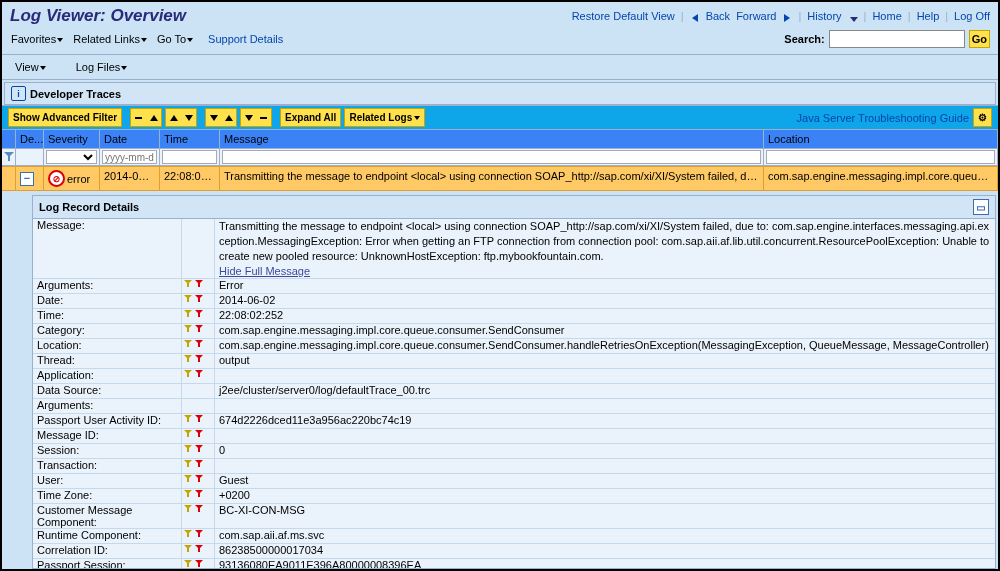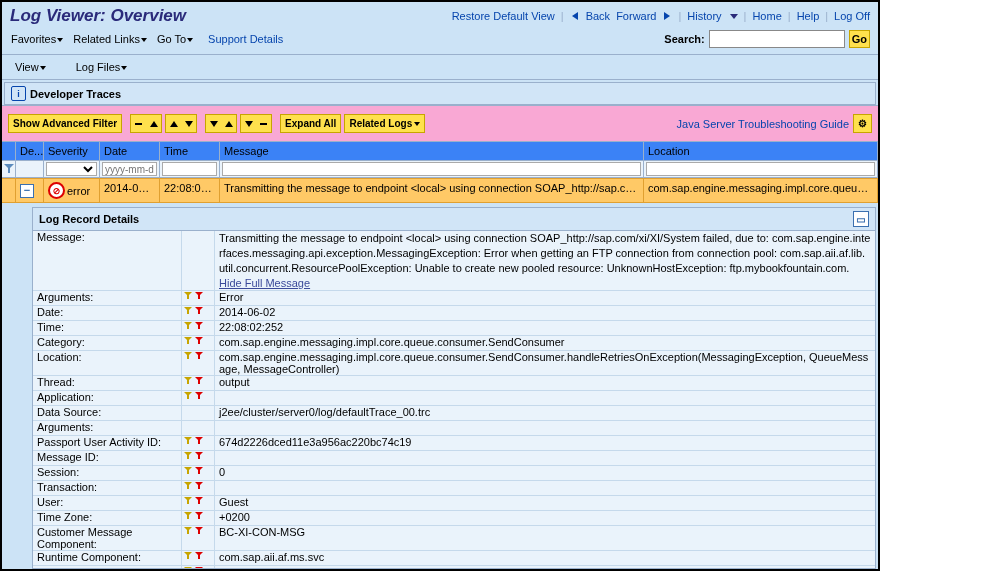--- a/index.html
+++ b/index.html
@@ -1,37 +1,37 @@
 <!DOCTYPE html>
 <html><head>
 <meta charset="utf-8">
 <style>
 body{margin:0;font-family:Arial,Helvetica,sans-serif;font-size:11px;color:#000;background:#fff;overflow:hidden}
-.frame{width:880px;height:571px;border:2px solid #000;box-sizing:border-box;background:#cce3f6;display:flex;flex-direction:column}
+.frame{width:1000px;height:571px;border:2px solid #000;box-sizing:border-box;background:#cce3f6;display:flex;flex-direction:column}
 .hdr1{display:flex;align-items:center;padding:4px 8px 2px 8px;background:#cce3f6}
 .title{font-size:17px;font-weight:bold;font-style:italic;color:#2a2a7a;flex:0 0 auto;margin-right:20px}
-.hdr1-right{margin-left:auto;display:flex;align-items:center;gap:6px;font-size:11px}
+.hdr1-right{margin-left:auto;display:flex;align-items:flex-end;gap:6px;font-size:11px}
 .hdr1-right a{color:#0645ad;text-decoration:none;cursor:pointer}
 .sep{color:#9ab0cc}
 .arrow-icon{display:inline-block;width:0;height:0;border-top:4px solid transparent;border-bottom:4px solid transparent;margin:0 2px}
 .arrow-left{border-right:6px solid #0645ad}
 .arrow-right{border-left:6px solid #0645ad}
 .tri-down-s{display:inline-block;width:0;height:0;border-left:4px solid transparent;border-right:4px solid transparent;border-top:5px solid #2a2a7a;margin-left:2px;vertical-align:middle}
 .hdr2{display:flex;align-items:center;padding:2px 8px 6px 4px;background:#cce3f6;border-bottom:1px solid #9ab0cc}
 .menu{color:#000;cursor:pointer;margin:0 3px;font-size:11px;padding:2px 2px}
 .menu .tri{display:inline-block;width:0;height:0;border-left:3px solid transparent;border-right:3px solid transparent;border-top:4px solid #000;margin-left:1px;vertical-align:middle}
 .support{color:#0645ad;margin-left:10px}
 .search-wrap{margin-left:auto;display:flex;align-items:center;gap:4px}
 .search-wrap input{width:130px;height:16px;border:1px solid #888;font-size:11px;padding:0 2px}
 .gobtn{height:18px;border:1px solid #c7a500;background:#ffe14d;font-size:11px;font-weight:bold;color:#000;padding:0 2px;cursor:pointer}
 .hdr3{display:flex;align-items:center;padding:4px 8px;background:#cce3f6;border-bottom:1px solid #9ab0cc;font-size:11px}
 .hdr3 .menu{color:#000}
 .devtr{display:flex;align-items:center;padding:3px 6px;background:#d1e5f7;border:1px solid #9ab0cc;margin:2px 2px 0 2px}
 .info-i{display:inline-flex;align-items:center;justify-content:center;width:13px;height:13px;border:1px solid #0645ad;font-size:9px;font-weight:bold;color:#0645ad;margin-right:4px;border-radius:2px}
-.toolbar{display:flex;align-items:center;padding:8px 6px;background:#f9a8d4;border-top:1px solid #9ab0cc;border-bottom:1px solid #9ab0cc;gap:3px}
+.toolbar{display:flex;align-items:center;padding:2px 6px;background:#0ea5e9;border-top:1px solid #9ab0cc;border-bottom:1px solid #9ab0cc;gap:3px}
 .tbtn{display:inline-flex;align-items:center;justify-content:center;height:17px;min-width:17px;border:1px solid #c7a500;background:#ffe14d;padding:0 4px;cursor:pointer;font-size:10px;font-weight:bold}
 .tbtn.group{padding:0}
 .group span{display:inline-flex;align-items:center;justify-content:center;width:15px;height:15px}
 .tbtn .tri-dn{display:inline-block;width:0;height:0;border-left:4px solid transparent;border-right:4px solid transparent;border-top:6px solid #000}
 .tbtn .tri-up{display:inline-block;width:0;height:0;border-left:4px solid transparent;border-right:4px solid transparent;border-bottom:6px solid #000}
 .tbtn .bar{display:inline-block;width:7px;height:2px;background:#000}
 .toolbar-right{margin-left:auto;display:flex;align-items:center;gap:4px}
 .toolbar-right a{color:#0645ad;text-decoration:none}
 .thead{display:flex;background:#3b82f6;border-bottom:1px solid #9ab0cc;font-weight:normal}
 .thead>div{padding:3px 4px;border-right:1px solid #9ab0cc;box-sizing:border-box}

